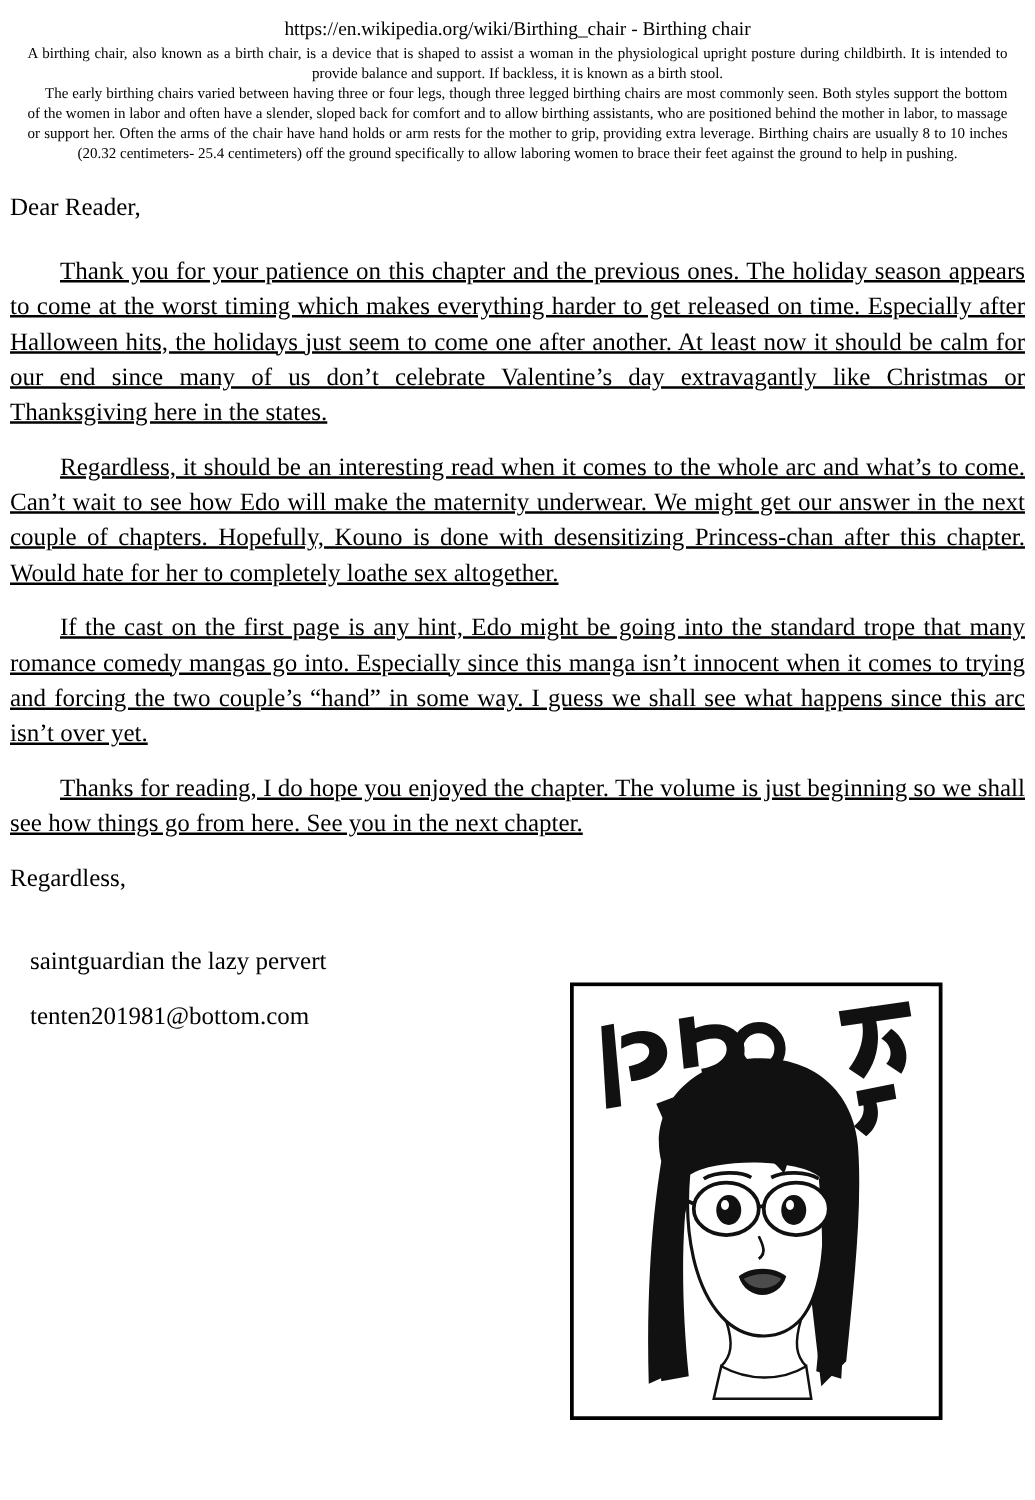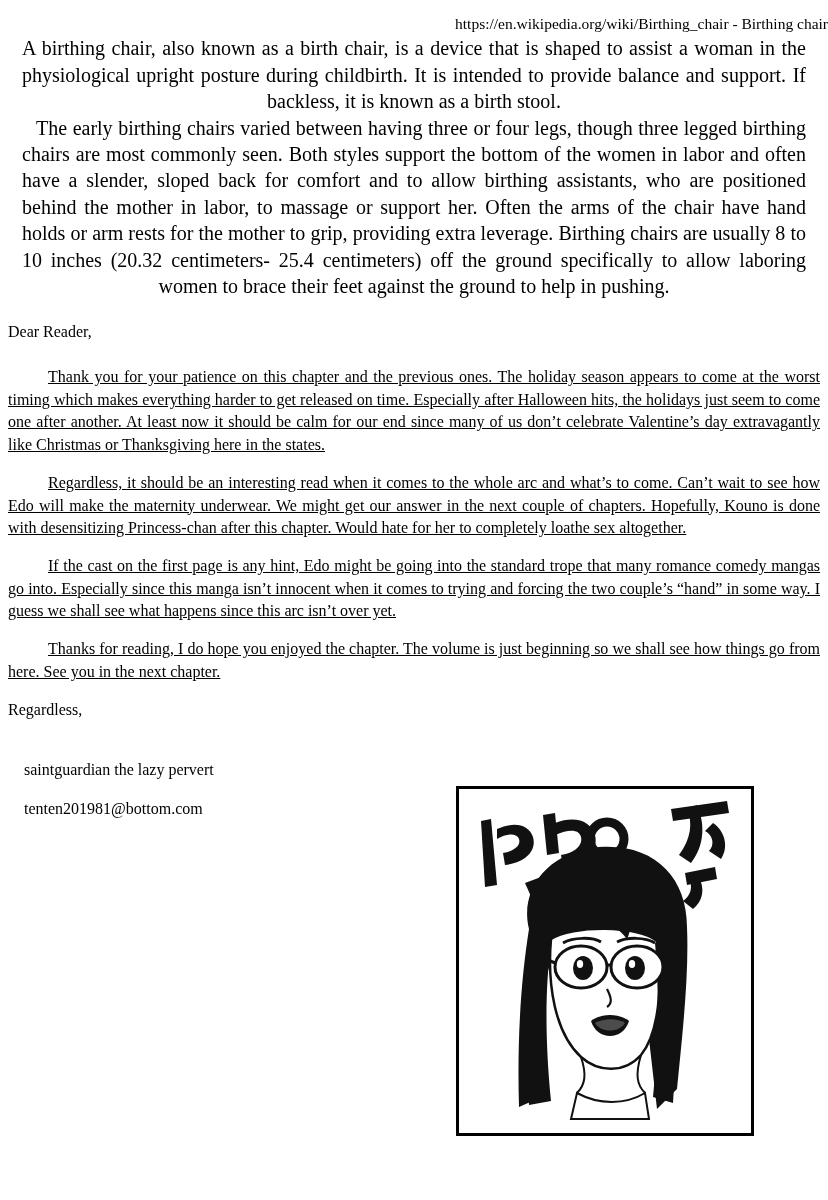--- a/index.html
+++ b/index.html
@@ -16,42 +16,42 @@
     overflow: hidden;
   }
   .page {
     position: absolute;
     left: 0; top: 0;
     width: 828px;
     height: 1200px;
     padding: 0;
   }
   .url-line {
-    text-align: right;
+    text-align: center;
     font-size: 15.5px;
     line-height: 1.25;
     margin: 14px 0 0 0;
   }
   .intro {
     margin: 2px 22px 0 22px;
     text-align: justify;
     text-align-last: center;
-    font-size: 20px;
+    font-size: 12px;
     line-height: 1.32;
   }
   .intro p {
     margin: 0;
     text-indent: 14px;
   }
   .intro p.first {
     text-indent: 0;
   }
   .letter {
     margin: 22px 8px 0 8px;
-    font-size: 16px;
+    font-size: 20px;
     line-height: 1.42;
   }
   .letter p {
     margin: 0 0 15px 0;
     text-align: justify;
   }
   .letter p.indent {
     text-indent: 40px;
     text-decoration: underline;
   }

